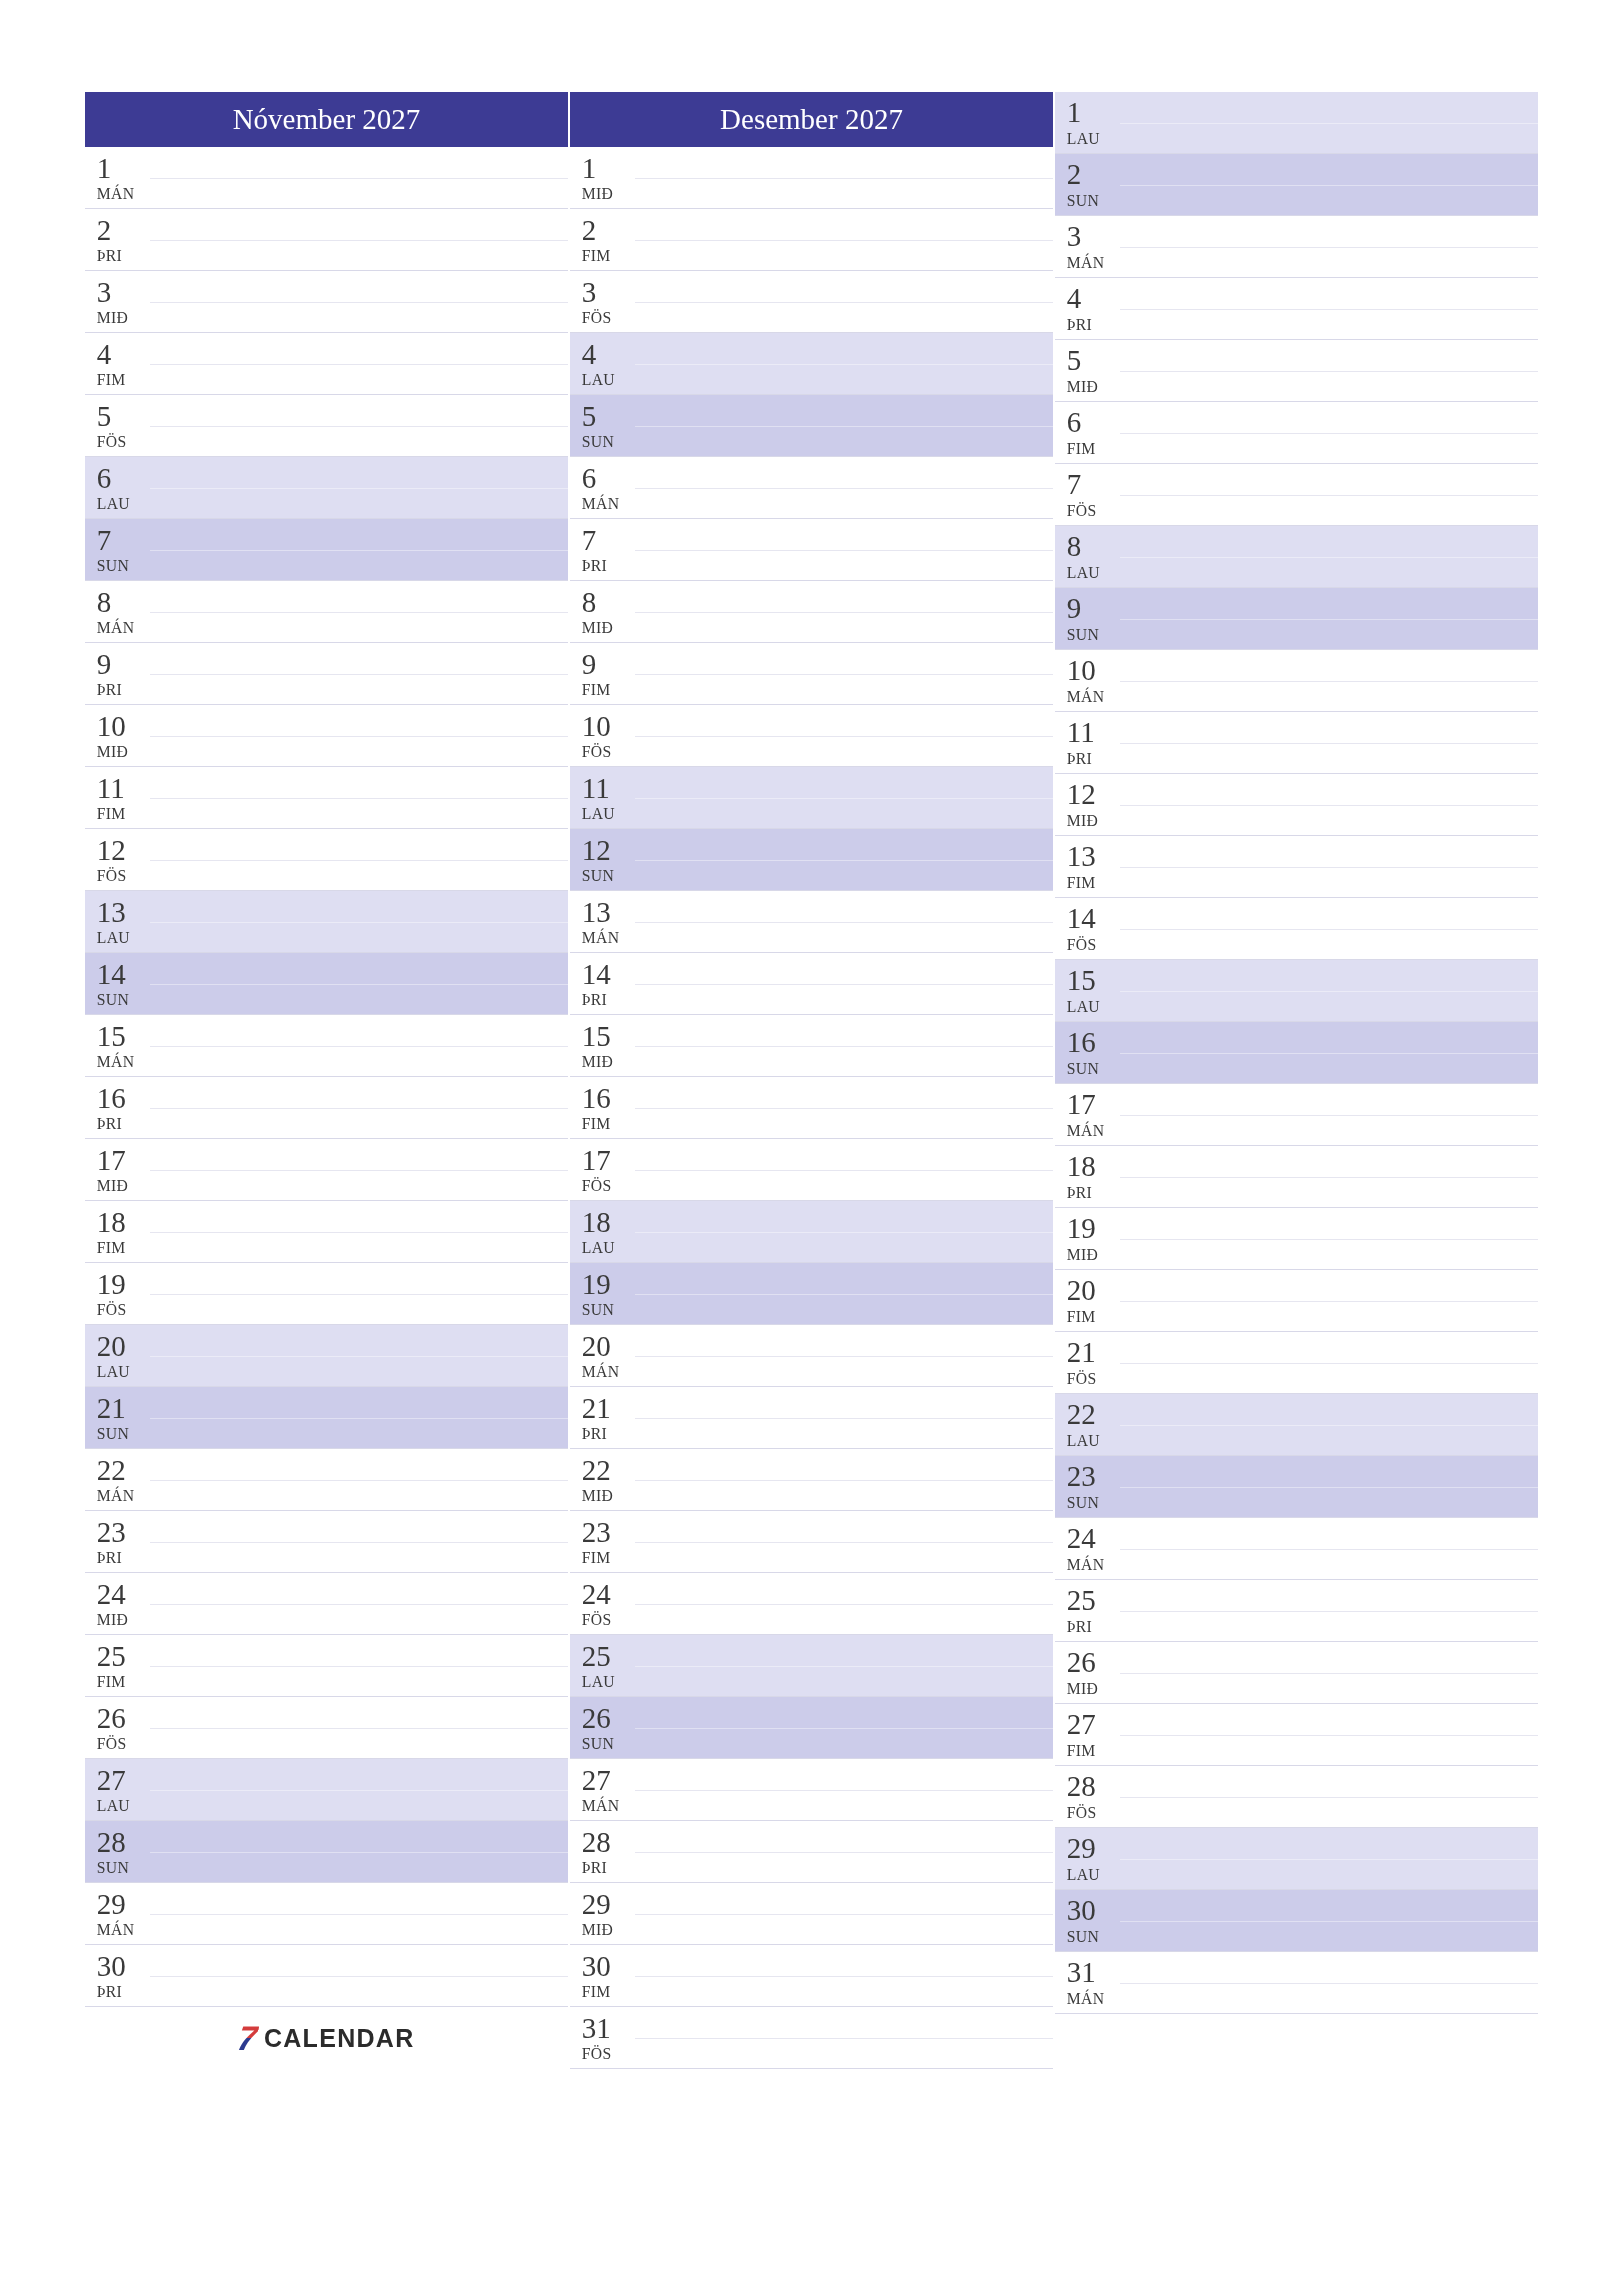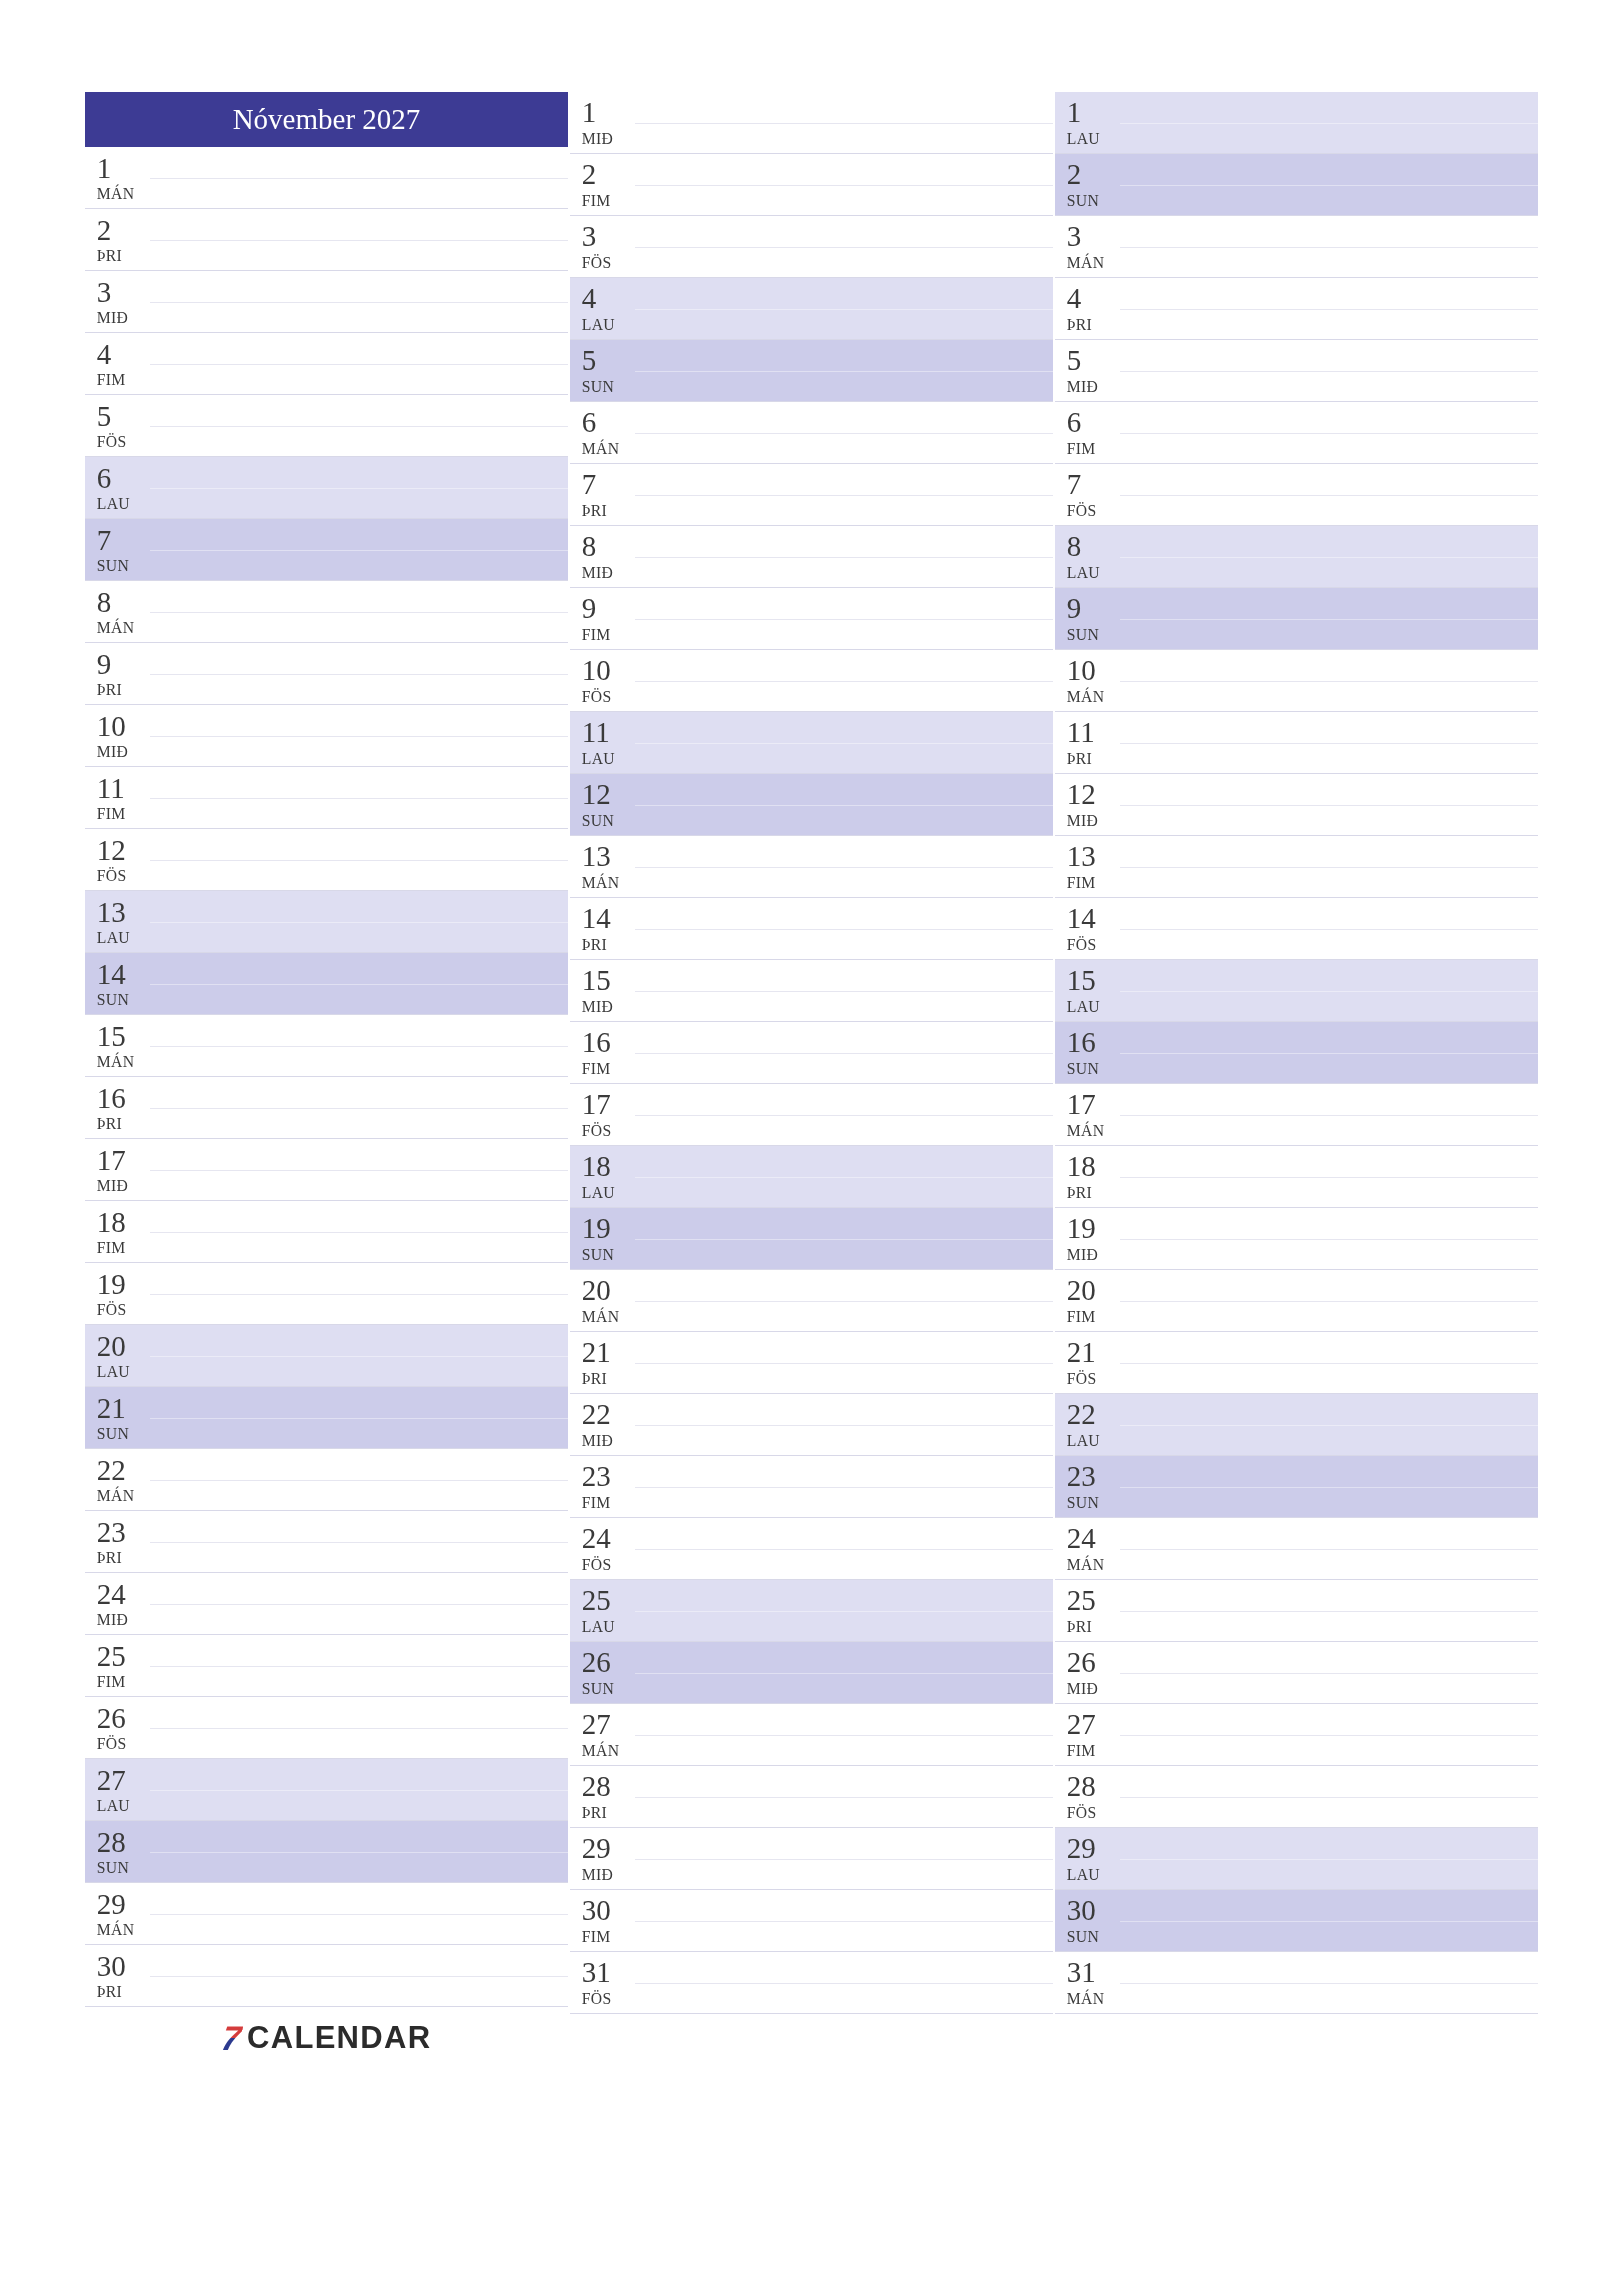--- a/index.html
+++ b/index.html
@@ -77,21 +77,21 @@
     font-style: italic;
     background: linear-gradient(180deg,#d43c3c 0%,#d43c3c 50%,#2c3a8f 50%,#2c3a8f 100%);
     -webkit-background-clip: text;
     background-clip: text;
     color: transparent;
     transform: skewX(-10deg);
   }
   .logo-text {
     font-family: Arial, Helvetica, sans-serif;
     font-weight: 900;
-    font-size: 31px;
+    font-size: 25px;
     color: #2b2b2b;
     letter-spacing: 1.3px;
   }
 </style>
 </head>
 <body>
 
 <div class="calendar" id="calendar">
     <div class="month-col">
       <div class="month-header">Nóvember 2027</div>
@@ -214,20 +214,21 @@
       <div class="day-row">
         <div class="day-num">30</div>
         <div class="day-abbrev">ÞRI</div>
       </div>
       <div class="logo-row">
         <span class="logo-7">7</span>
         <span class="logo-text">CALENDAR</span>
       </div>
     </div>
     <div class="month-col">
+      <div class="month-header">Desember 2027</div>
       <div class="day-row">
         <div class="day-num">1</div>
         <div class="day-abbrev">MIÐ</div>
       </div>
       <div class="day-row">
         <div class="day-num">2</div>
         <div class="day-abbrev">FIM</div>
       </div>
       <div class="day-row">
         <div class="day-num">3</div>

